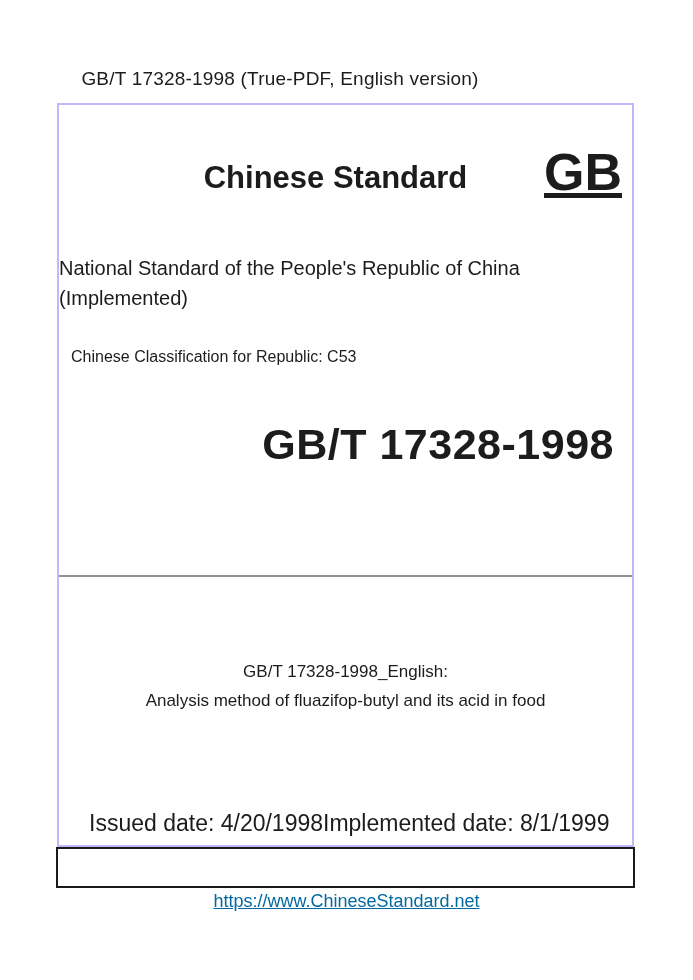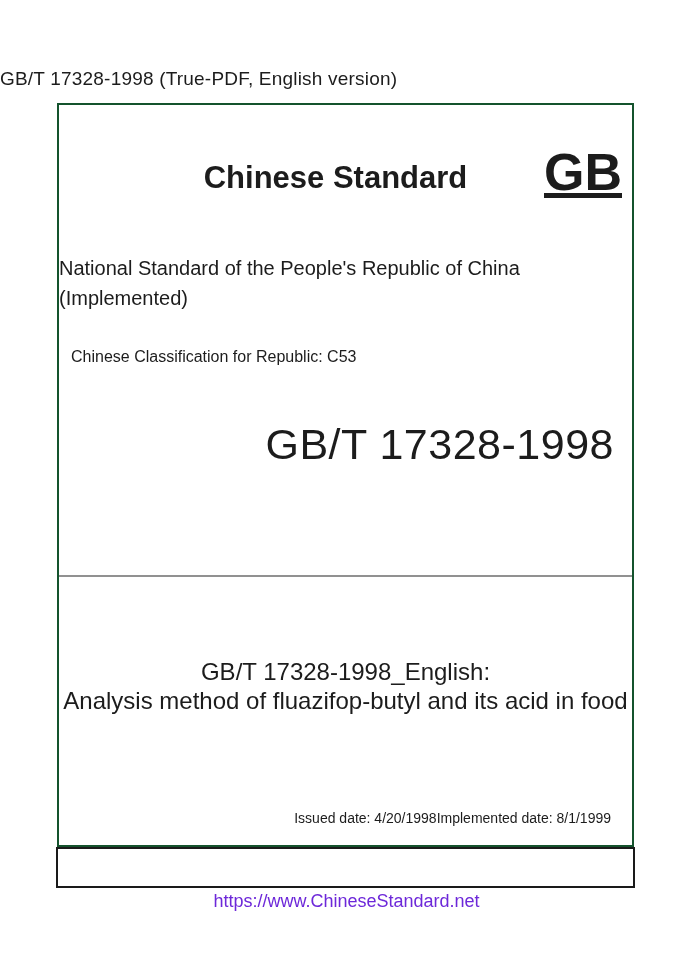--- a/index.html
+++ b/index.html
@@ -6,27 +6,28 @@
   html, body {
     width: 693px; height: 980px;
     background: #ffffff;
     font-family: "Liberation Sans", sans-serif;
     color: #1c1c1c;
     position: relative;
     overflow: hidden;
   }
   .page-header {
     position: absolute; top: 68px; left: 0; width: 560px;
+    text-align: center;
     font-size: 19px;
     letter-spacing: 0.2px;
   }
   .main-box {
     position: absolute; left: 57px; top: 103px;
     width: 577px; height: 744px;
-    border: 2px solid #14532d;
+    border: 2px solid #c4b5fd;
   }
   .brand-row {
     position: absolute; top: 55px; left: 0; right: 0;
   }
   .brand-title {
     text-align: center;
     padding-right: 20px;
     font-size: 31px;
     font-weight: bold;
   }
@@ -42,54 +43,55 @@
     font-size: 20px;
     line-height: 30px;
   }
   .classification {
     position: absolute; top: 243px; left: 12px;
     font-size: 16px;
   }
   .std-number {
     position: absolute; top: 318px; right: 18px;
     font-size: 43px;
-    font-weight: normal;
+    font-weight: bold;
     line-height: 1;
     letter-spacing: 0.5px;
   }
   .divider {
     position: absolute; top: 470px; left: 0; right: 0;
     height: 2px;
     background: #919191;
   }
   .english-title {
     position: absolute; top: 552px; left: 0; right: 0;
     text-align: center;
-    font-size: 24px;
+    font-size: 17px;
     line-height: 29px;
   }
   .dates-row {
     position: absolute; top: 705px; left: 30px; right: 21px;
     display: flex;
-    justify-content: flex-end;
-    font-size: 14px;
+    justify-content: flex-start;
+    font-size: 23px;
   }
   .bottom-box {
     position: absolute; left: 56px; top: 847px;
     width: 579px; height: 41px;
     border: 2px solid #1a1a1a;
     background: #ffffff;
   }
   .page-footer {
     position: absolute; top: 891px; left: 0; width: 693px;
     text-align: center;
     font-size: 18px;
   }
   .page-footer a {
-    color: #6d28d9;
+    color: #0369a1;
+    text-decoration: underline;
     cursor: pointer;
   }
 </style>
 </head>
 <body>
 
 <div class="page-header">GB/T 17328-1998 (True-PDF, English version)</div>
 
 <div class="main-box">
 

